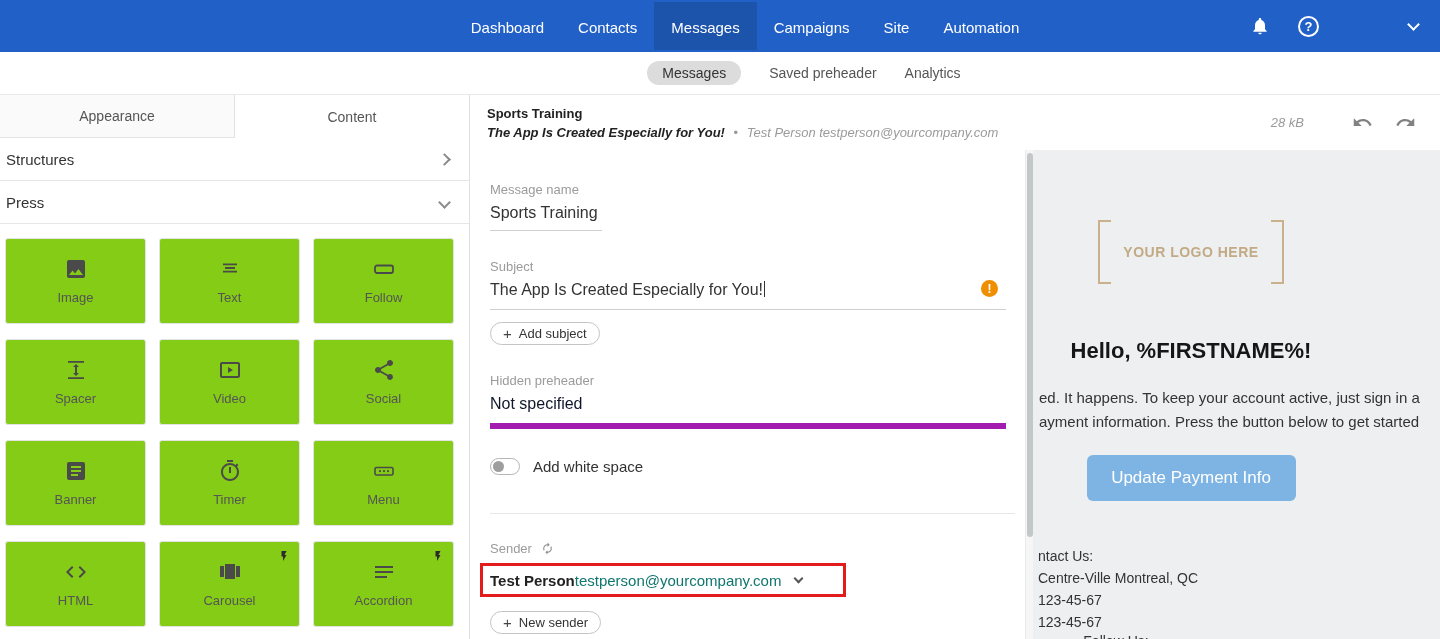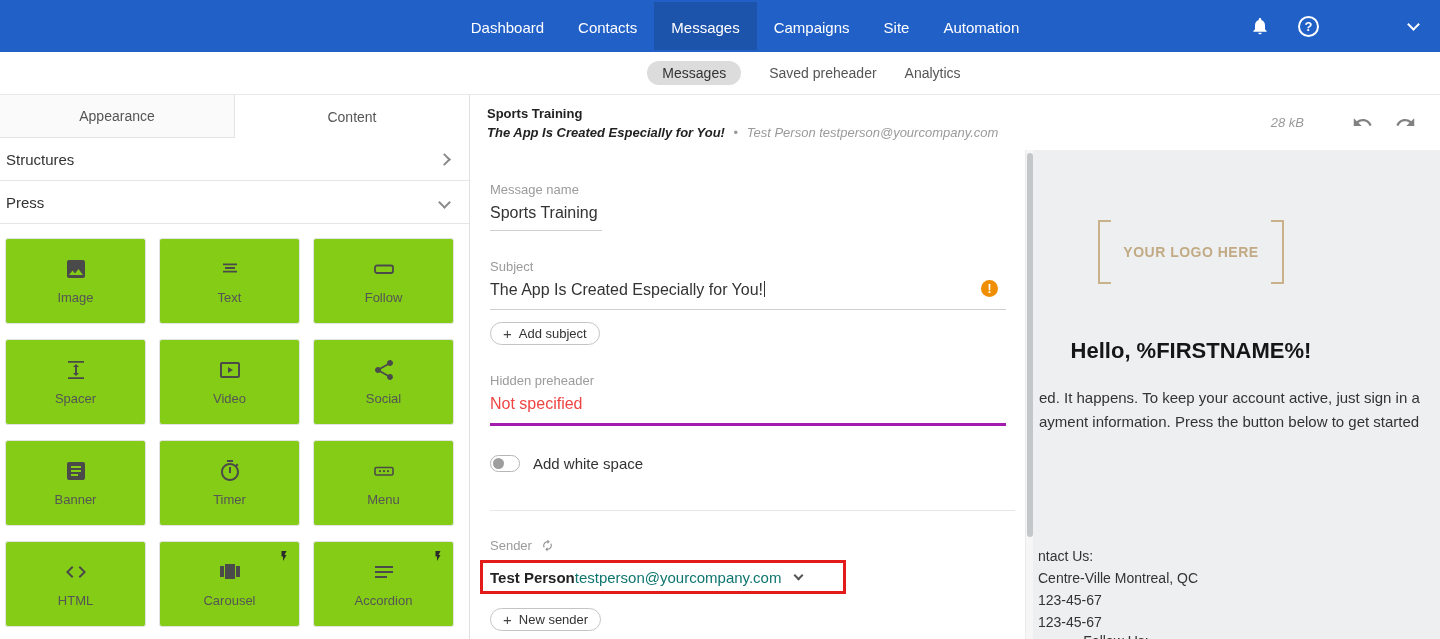--- a/index.html
+++ b/index.html
@@ -66,21 +66,21 @@
   .subject-row { width:516px; position:relative; border-bottom:1px solid #cfcfcf; padding:7px 0 10px; }
   .subject-value { font-size:16px; color:#333; }
   .caret { display:inline-block; width:1px; height:16px; background:#333; vertical-align:-2px; margin-left:1px; }
   .warn-badge { position:absolute; right:8px; top:6px; width:17px; height:17px; border-radius:50%;
     background:#ef8e00; color:#fff; font-size:12px; font-weight:bold;
     display:flex; align-items:center; justify-content:center; }
   .pill-btn { display:inline-flex; align-items:center; gap:7px; height:23px; padding:0 12px;
     border:1px solid #c4c4c4; border-radius:12px; background:#fff; font-size:13px; color:#333; cursor:pointer; }
   .pill-plus { font-size:15px; color:#444; line-height:1; }
   .mt-pill { margin-top:12px; }
-  .pre-row { width:516px; border-bottom:3px solid #a21caf; padding:7px 0 10px; font-size:16px; color:#ef4444; }
+  .pre-row { width:516px; border-bottom:6px solid #a21caf; padding:7px 0 10px; font-size:16px; color:#0f172a; }
   .toggle-row { margin-top:29px; display:flex; align-items:center; gap:13px; }
   .toggle { width:30px; height:17px; border:1px solid #b5b5b5; border-radius:9px; position:relative; background:#fff; cursor:pointer; }
   .toggle-knob { position:absolute; left:2px; top:2px; width:11px; height:11px; border-radius:50%; background:#9e9e9e; }
   .toggle-label { font-size:15px; color:#333; }
   .f-divider { margin-top:38px; width:525px; border-top:1px solid #e7e7e7; }
   .sender-lblrow { margin-top:27px; display:flex; align-items:center; gap:9px; }
   .sender-lblrow svg { width:13px; height:13px; fill:#8d8d8d; cursor:pointer; }
   .sender-select { margin-top:7px; margin-left:-10px; width:366px; height:34px; border:3px solid #e31b1b;
     display:flex; align-items:center; padding:0 11px 0 7px; background:#fff; cursor:pointer; }
   .sender-name { font-size:15px; font-weight:bold; color:#222; }
@@ -321,20 +321,21 @@
     <div class="logo-box">
       <span class="bracket l"></span>
       <span class="logo-text">YOUR LOGO HERE</span>
       <span class="bracket r"></span>
     </div>
     <div class="pre-heading">Hello, %FIRSTNAME%!</div>
     <div class="body-text">
       <div>ed. It happens. To keep your account active, just sign in a</div>
       <div>ayment information. Press the button below to get started</div>
     </div>
+    <button class="pay-btn">Update Payment Info</button>
   </div>
 
   <div class="pre-footer">
     <div class="contact-col">
       <div>ntact Us:</div>
       <div>Centre-Ville Montreal, QC</div>
       <div>123-45-67</div>
       <div>123-45-67</div>
     </div>
     <div class="follow-col">

